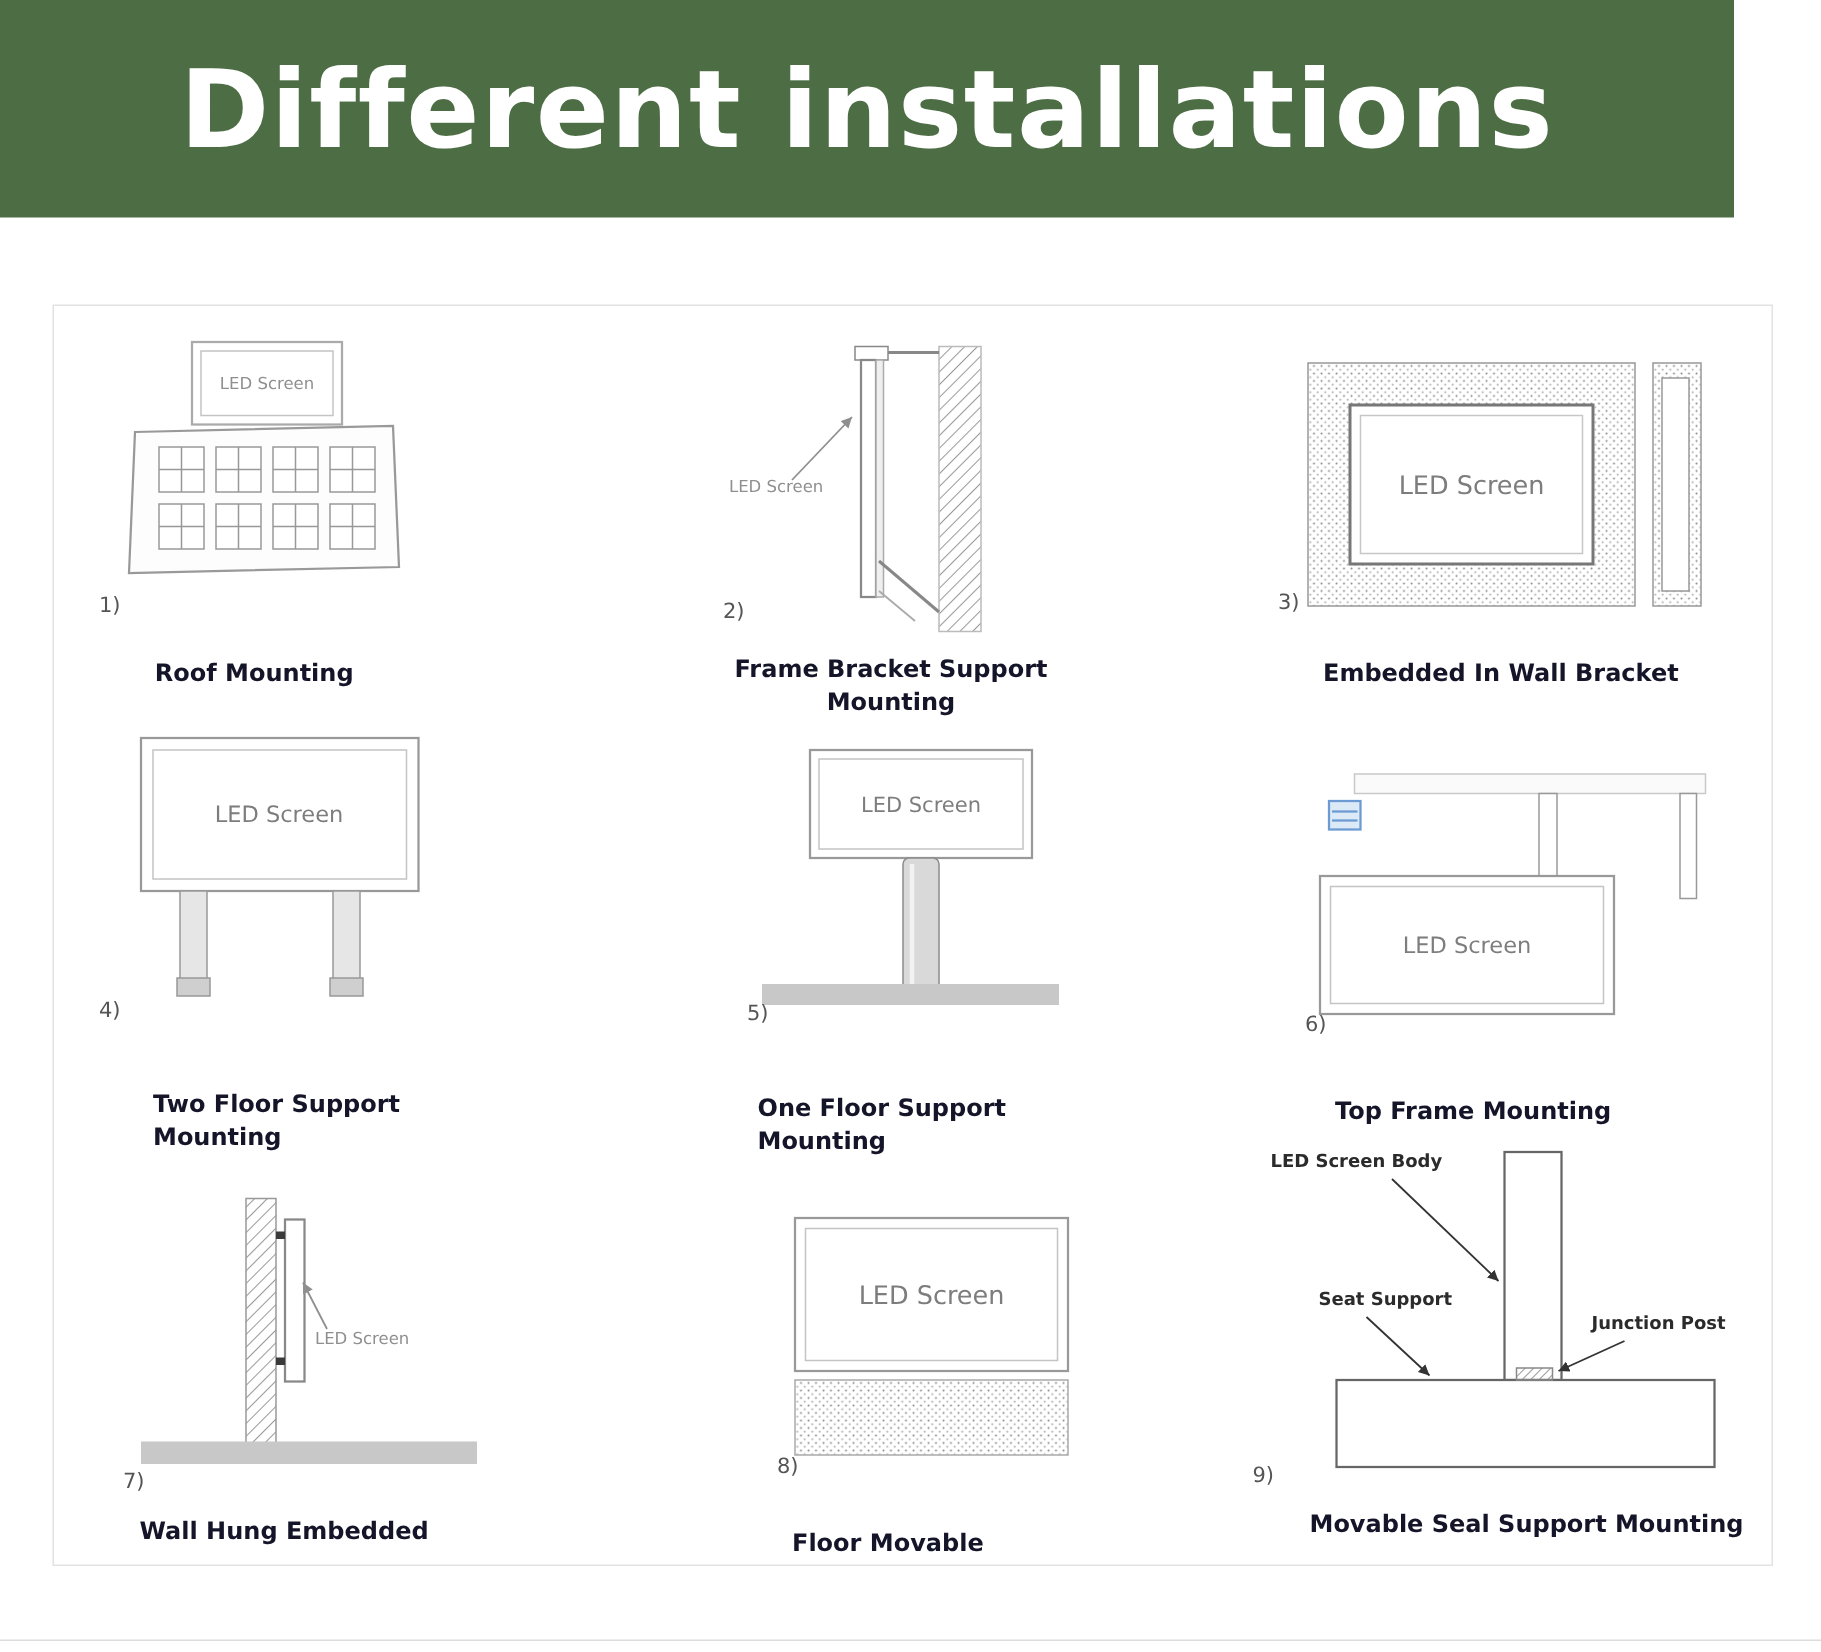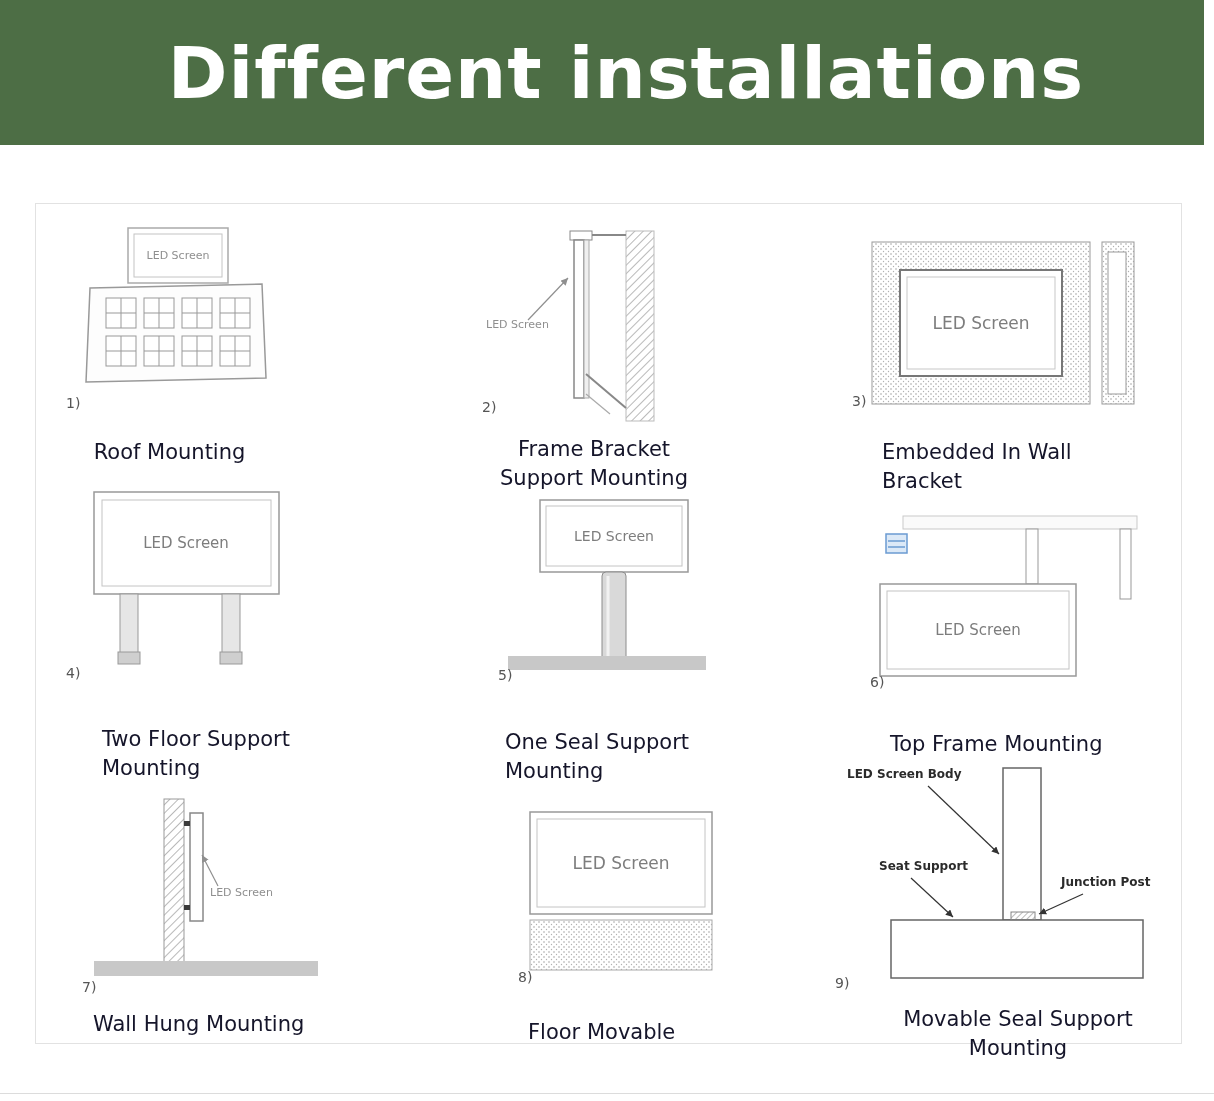--- a/index.html
+++ b/index.html
@@ -3,37 +3,37 @@
 <meta charset="utf-8">
 <style>
   html,body{margin:0;padding:0;}
   body{
     width:1214px;height:1101px;position:relative;background:#ffffff;
     font-family:"DejaVu Sans","Liberation Sans",sans-serif;overflow:hidden;
   }
   .banner{
     position:absolute;left:0;top:0;width:1156px;height:145px;
     background:var(--header_bg,#4d6e45);
-    display:flex;align-items:center;justify-content:center;padding-left:48px;
+    display:flex;align-items:center;justify-content:center;
   }
   .banner h1{
     margin:0;color:var(--header_fg,#ffffff);
     font-size:72px;font-weight:800;letter-spacing:1px;
     font-family:"DejaVu Sans","Liberation Sans",sans-serif;
   }
   .frame{
     position:absolute;left:35px;top:203px;width:1145px;height:839px;
     border:1px solid #e2e2e2;pointer-events:none;
   }
   .bottomline{
     position:absolute;left:0;top:1093px;width:1214px;height:1px;background:#dcdcdc;
   }
   figure{position:absolute;margin:0;}
   .cap{
-    position:absolute;font-weight:400;font-size:21px;line-height:1.38;
+    position:absolute;font-weight:700;font-size:16px;line-height:1.38;
     color:var(--caption,#15152a);
   }
   .cap.center{text-align:center;}
   svg{display:block;}
   svg text{font-family:"DejaVu Sans","Liberation Sans",sans-serif;}
   .sk-label{fill:#8f8f8f;font-size:11px;}
   .sk-screen{fill:#7d7d7d;}
   .sk-num{fill:#555;font-size:14px;}
   .ann{fill:#2b2b2b;font-size:12px;font-weight:600;}
 </style>
@@ -151,21 +151,21 @@
   <svg width="215" height="195" viewBox="0 0 215 195">
     <rect x="42" y="8" width="148" height="72" fill="#fff" stroke="#999" stroke-width="1.5"></rect>
     <rect x="48" y="14" width="136" height="60" fill="#fff" stroke="#c4c4c4"></rect>
     <text x="116" y="49" text-anchor="middle" class="sk-screen" font-size="14">LED Screen</text>
     <rect x="104" y="80" width="24" height="88" rx="4" fill="#d9d9d9" stroke="#8c8c8c"></rect>
     <line x1="110" y1="84" x2="110" y2="164" stroke="#f2f2f2" stroke-width="3"></line>
     <rect x="10" y="164" width="198" height="14" fill="#c8c8c8"></rect>
     <text x="0" y="188" class="sk-num">5)</text>
   </svg>
 </figure>
-<figcaption class="cap" style="left:505px;top:728px;width:250px;">One Seal Support Mounting</figcaption>
+<figcaption class="cap" style="left:505px;top:728px;width:250px;">One Floor Support Mounting</figcaption>
 
 <figure style="left:868px;top:506px;">
   <svg width="272" height="185" viewBox="0 0 272 185">
     <rect x="35" y="10" width="234" height="13" fill="#fafafa" stroke="#c9c9c9"></rect>
     <rect x="158" y="23" width="12" height="55" fill="#fff" stroke="#999"></rect>
     <rect x="252" y="23" width="11" height="70" fill="#fff" stroke="#999"></rect>
     <g>
       <rect x="18" y="28" width="21" height="19" fill="#dce9f7" stroke="#6b9bd2" stroke-width="1.5"></rect>
       <line x1="20" y1="35" x2="37" y2="35" stroke="#6b9bd2" stroke-width="1.5"></line>
       <line x1="20" y1="41" x2="37" y2="41" stroke="#6b9bd2" stroke-width="1.5"></line>
@@ -191,21 +191,21 @@
     <rect x="82" y="6" width="20" height="168" fill="url(#hatch7)" stroke="#999"></rect>
     <rect x="108" y="20" width="13" height="108" fill="#fff" stroke="#888" stroke-width="1.5"></rect>
     <rect x="102" y="28" width="6" height="5" fill="#3a3a3a"></rect>
     <rect x="102" y="112" width="6" height="5" fill="#3a3a3a"></rect>
     <text x="128" y="103" class="sk-label">LED Screen</text>
     <line x1="136" y1="93" x2="120" y2="62" stroke="#8f8f8f" stroke-width="1.2" marker-end="url(#arr7)"></line>
     <rect x="12" y="168" width="224" height="15" fill="#c8c8c8"></rect>
     <text x="0" y="199" class="sk-num">7)</text>
   </svg>
 </figure>
-<figcaption class="cap" style="left:93px;top:1010px;width:270px;">Wall Hung Mounting</figcaption>
+<figcaption class="cap" style="left:93px;top:1010px;width:270px;">Wall Hung Embedded</figcaption>
 
 <figure style="left:518px;top:806px;">
   <svg width="205" height="178" viewBox="0 0 205 178">
     <defs>
       <pattern id="dots8" width="5" height="5" patternUnits="userSpaceOnUse">
         <circle cx="1" cy="1" r="0.7" fill="#8d8d8d"></circle>
         <circle cx="3.5" cy="3.5" r="0.7" fill="#b0b0b0"></circle>
       </pattern>
     </defs>
     <rect x="12" y="6" width="182" height="102" fill="#fff" stroke="#999" stroke-width="1.5"></rect>
@@ -232,13 +232,13 @@
     <rect x="178" y="156" width="24" height="8" fill="url(#hatch9)" stroke="#888"></rect>
     <text x="14" y="22" class="ann">LED Screen Body</text>
     <line x1="95" y1="30" x2="166" y2="98" stroke="#333" stroke-width="1.2" marker-end="url(#arr9)"></line>
     <text x="46" y="114" class="ann">Seat Support</text>
     <line x1="78" y1="122" x2="120" y2="161" stroke="#333" stroke-width="1.2" marker-end="url(#arr9)"></line>
     <text x="228" y="130" class="ann">Junction Post</text>
     <line x1="250" y1="138" x2="206" y2="158" stroke="#333" stroke-width="1.2" marker-end="url(#arr9)"></line>
     <text x="2" y="232" class="sk-num">9)</text>
   </svg>
 </figure>
-<figcaption class="cap" style="left:873px;top:1005px;width:290px;text-align:center;">Movable Seal Support Mounting</figcaption>
+<figcaption class="cap" style="left:873px;top:1005px;width:290px;">Movable Seal Support Mounting</figcaption>
 
 </body></html>

